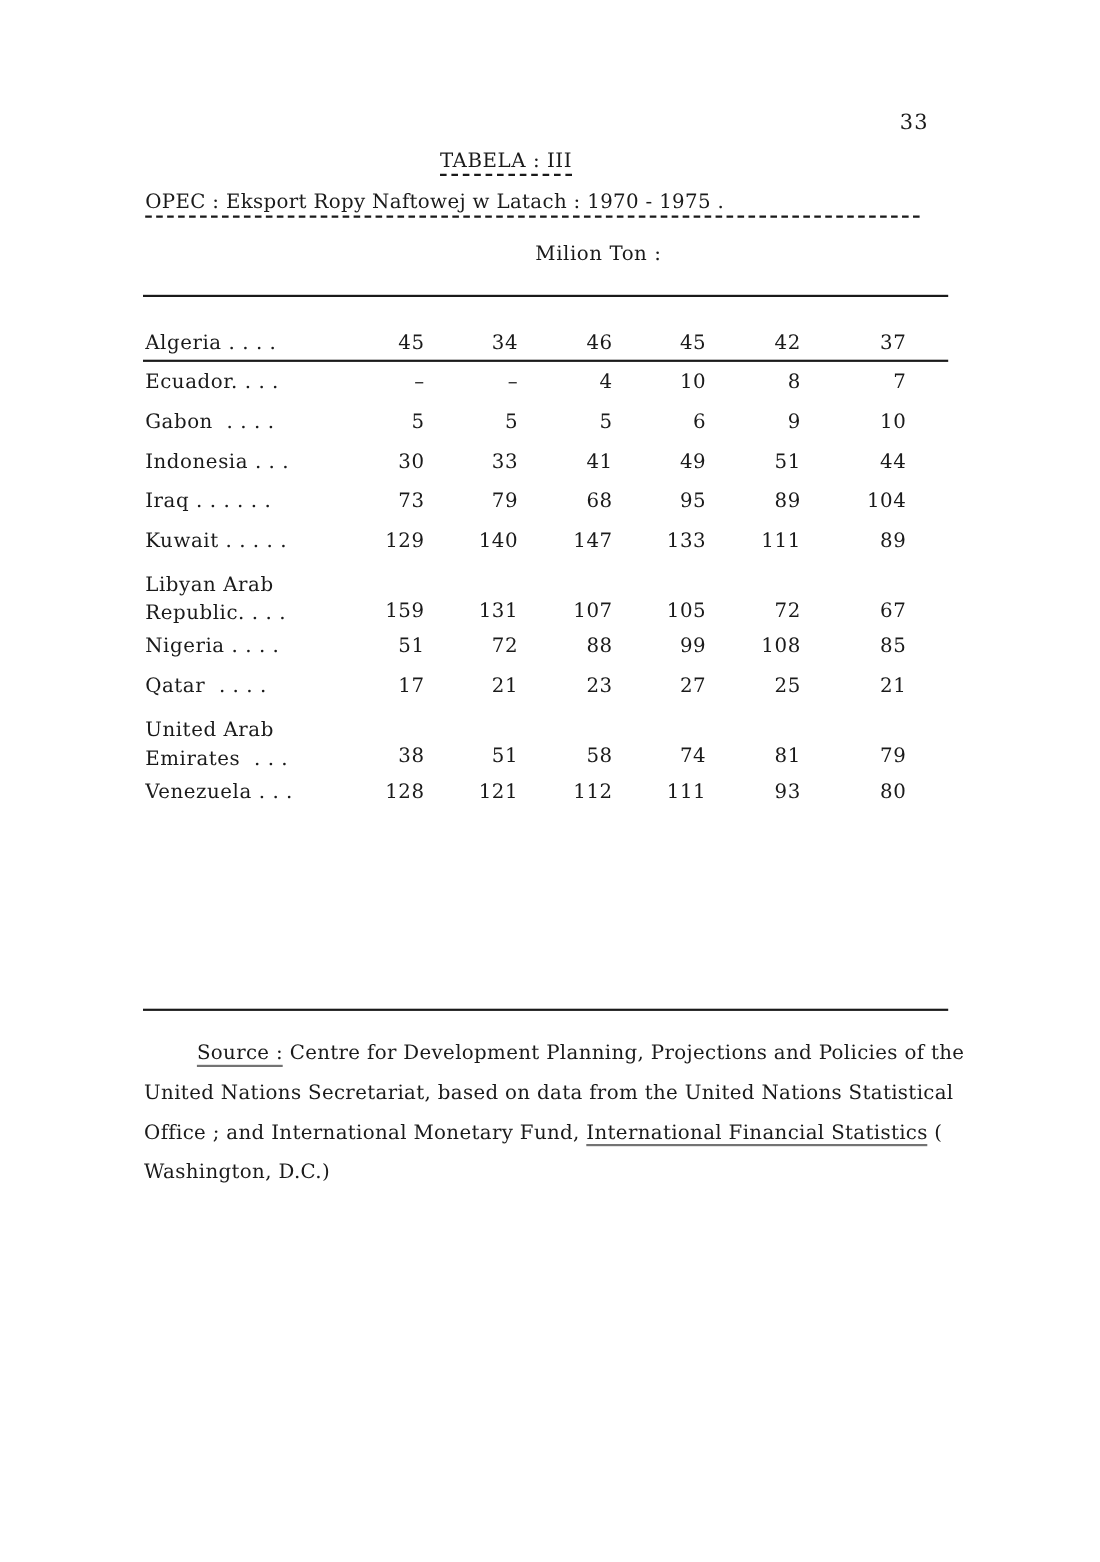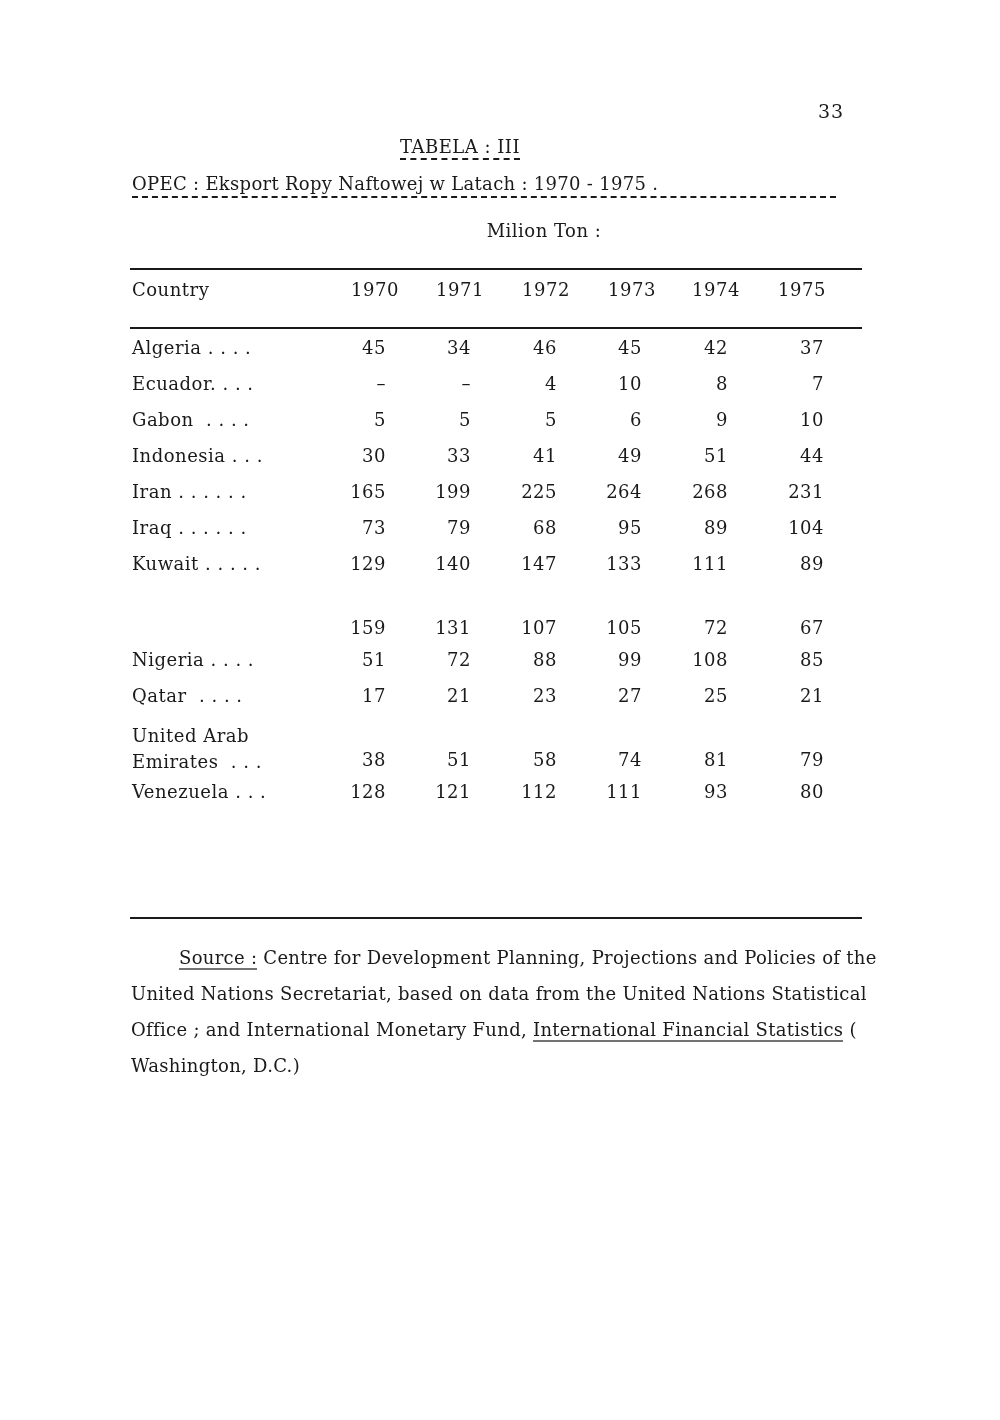--- a/index.html
+++ b/index.html
@@ -142,29 +142,20 @@
 
 <div class="table-title">OPEC : Eksport Ropy Naftowej w Latach :  1970 - 1975 .</div>
 
 <div class="units">Milion Ton :</div>
 
 <div class="rule r1"></div>
 <div class="rule r2"></div>
 <div class="rule r3"></div>
 
 <div class="data-table">
-  <div class="row header">
-    <span class="cell country-cell">Country</span>
-    <span class="cell num-cell ctr h0">1970</span>
-    <span class="cell num-cell ctr h1">1971</span>
-    <span class="cell num-cell ctr h2">1972</span>
-    <span class="cell num-cell ctr h3">1973</span>
-    <span class="cell num-cell ctr h4">1974</span>
-    <span class="cell num-cell ctr h5">1975</span>
-  </div>
   <div id="table-body">
       <div style="height: 22px;"></div>
       <div class="row">
         <span class="cell country-cell"><span>Algeria . . . .</span></span>
         <span class="cell num-cell c0">45</span>
         <span class="cell num-cell c1">34</span>
         <span class="cell num-cell c2">46</span>
         <span class="cell num-cell c3">45</span>
         <span class="cell num-cell c4">42</span>
         <span class="cell num-cell c5">37</span>
@@ -190,47 +181,39 @@
       <div class="row">
         <span class="cell country-cell"><span>Indonesia . . .</span></span>
         <span class="cell num-cell c0">30</span>
         <span class="cell num-cell c1">33</span>
         <span class="cell num-cell c2">41</span>
         <span class="cell num-cell c3">49</span>
         <span class="cell num-cell c4">51</span>
         <span class="cell num-cell c5">44</span>
       </div>
       <div class="row">
-        <span class="cell country-cell"><span>Iran . . . . . .</span></span>
-        <span class="cell num-cell c0">165</span>
-        <span class="cell num-cell c1">199</span>
-        <span class="cell num-cell c2">225</span>
-        <span class="cell num-cell c3">264</span>
-        <span class="cell num-cell c4">268</span>
-        <span class="cell num-cell c5">231</span>
-      </div>
-      <div class="row">
         <span class="cell country-cell"><span>Iraq . . . . . .</span></span>
         <span class="cell num-cell c0">73</span>
         <span class="cell num-cell c1">79</span>
         <span class="cell num-cell c2">68</span>
         <span class="cell num-cell c3">95</span>
         <span class="cell num-cell c4">89</span>
         <span class="cell num-cell c5">104</span>
       </div>
       <div class="row">
         <span class="cell country-cell"><span>Kuwait . . . . .</span></span>
         <span class="cell num-cell c0">129</span>
         <span class="cell num-cell c1">140</span>
         <span class="cell num-cell c2">147</span>
         <span class="cell num-cell c3">133</span>
         <span class="cell num-cell c4">111</span>
         <span class="cell num-cell c5">89</span>
       </div>
       <div class="row two-line">
+        <span class="cell country-cell"><span>Libyan Arab</span><br><span>Republic. . . .</span></span>
         <span class="cell num-cell c0">159</span>
         <span class="cell num-cell c1">131</span>
         <span class="cell num-cell c2">107</span>
         <span class="cell num-cell c3">105</span>
         <span class="cell num-cell c4">72</span>
         <span class="cell num-cell c5">67</span>
       </div>
       <div class="row">
         <span class="cell country-cell"><span>Nigeria . . . .</span></span>
         <span class="cell num-cell c0">51</span>

